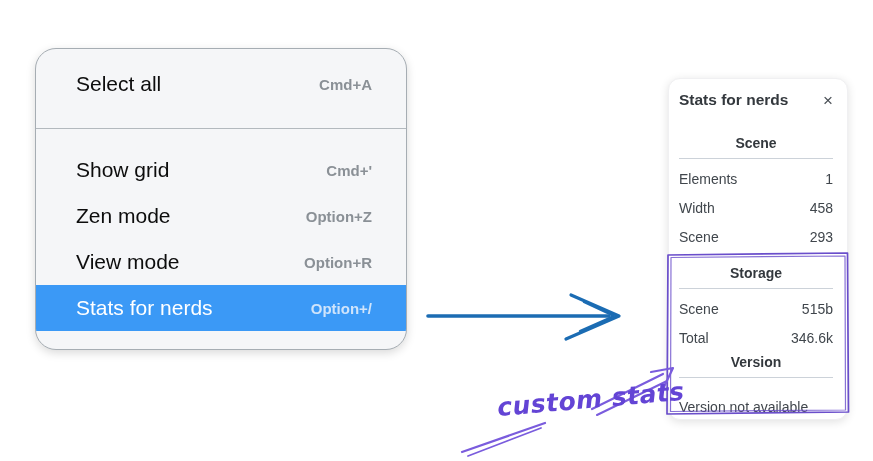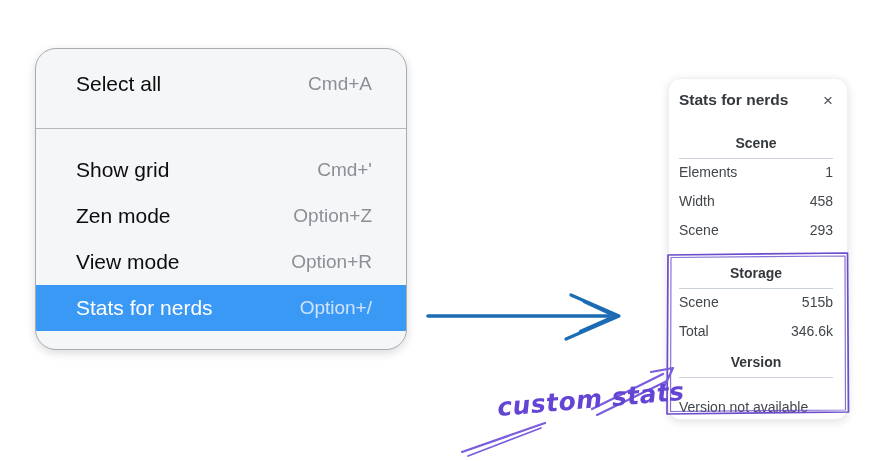--- a/index.html
+++ b/index.html
@@ -29,21 +29,22 @@
     align-items: center;
     justify-content: space-between;
     padding: 0 34px 0 40px;
     font-size: 21px;
     color: #0d0d0d;
     cursor: default;
   }
   .menu-row.first { height: 50px; }
   .menu-row .shortcut {
     color: #8a9096;
-    font-size: 19px;
+    font-size: 15px;
+    font-weight: bold;
   }
   .menu-divider {
     height: 1px;
     background: #b3b9be;
     margin: 19px 0 18px 0;
   }
   .menu-row.highlighted {
     background: #3b99f6;
     color: #ffffff;
   }
@@ -91,21 +92,21 @@
   .panel-heading.storage { margin-top: 14px; }
   .panel-heading.version { margin-top: 2px; }
   .panel-divider {
     border: none;
     border-top: 1px solid #ccd2d9;
     margin: 7px 0 5px 0;
   }
   .panel-row {
     height: 29px;
     display: flex;
-    align-items: flex-start;
+    align-items: center;
     justify-content: space-between;
   }
   .panel-note {
     margin-top: 21px;
     font-size: 14px;
     color: #40464c;
   }
 
   
   .overlay {

